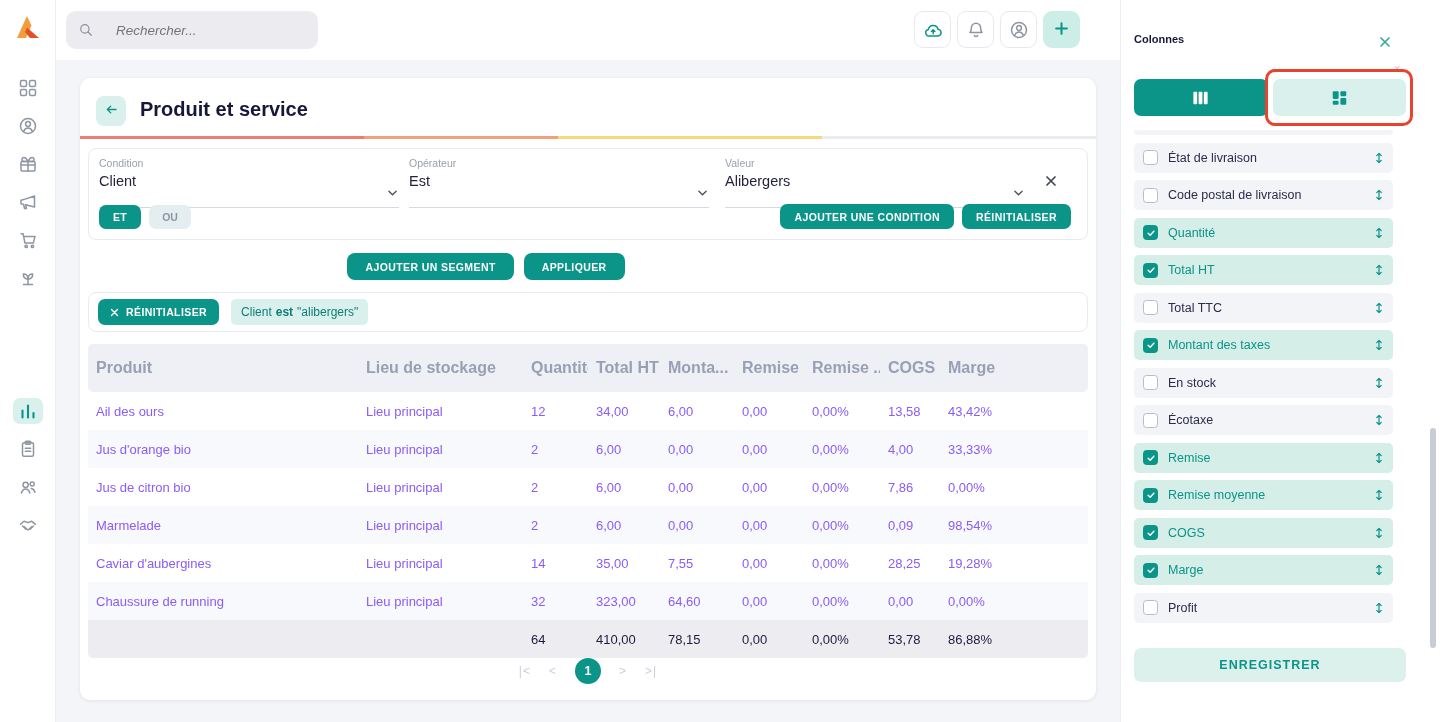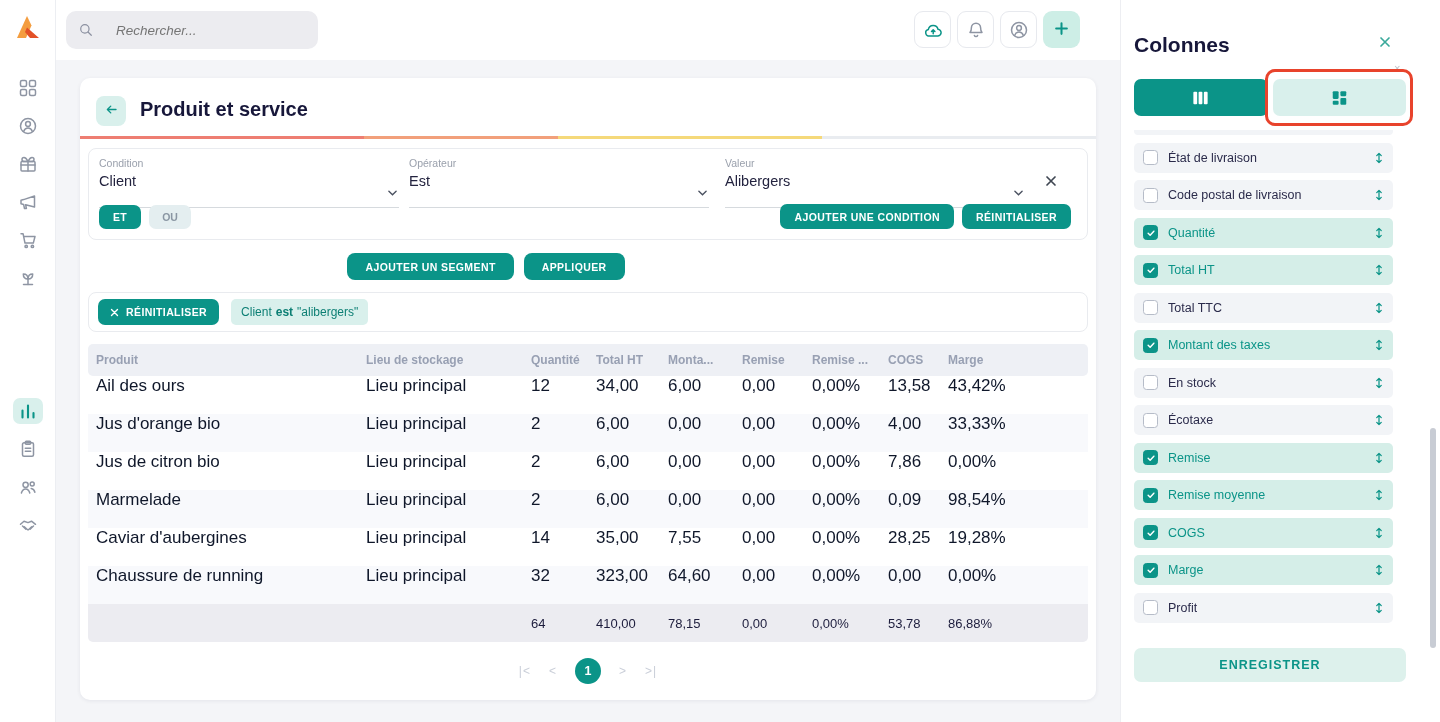--- a/index.html
+++ b/index.html
@@ -62,35 +62,35 @@
 
   
   .chipbar{position:absolute;top:214px;left:8px;width:1000px;height:40px;border:1px solid #e9ebef;border-radius:8px;display:flex;align-items:center;padding:0 9px;gap:12px;background:#fff}
   .btn-chip-reset{height:26px;padding:0 12px;display:flex;align-items:center;gap:7px;border-radius:7px}
   .btn-chip-reset svg{width:9px;height:9px;stroke:#fff;stroke-width:1.8;fill:none;stroke-linecap:round;display:block}
   .chip{height:26px;background:#d9f0ec;border-radius:5px;color:#0c7f74;font-size:12px;display:flex;align-items:center;padding:0 10px;cursor:pointer}
   .chip b{margin:0 4px}
 
   
   .table{position:absolute;top:266px;left:8px;width:1000px}
-  .thead{display:flex;height:32px;background:#eef0f5;border-radius:5px;align-items:center;color:#98a0b3;font-weight:bold;font-size:12px}
-  .trow{display:flex;height:38px;font-size:17px;color:#0f172a;cursor:pointer}
+  .thead{display:flex;height:48px;background:#eef0f5;border-radius:5px;align-items:center;color:#98a0b3;font-weight:bold;font-size:16px}
+  .trow{display:flex;height:38px;align-items:center;font-size:13px;color:#8b5cf6;cursor:pointer}
   .trow:nth-child(even){background:#f8f9fc}
   .ttotal{display:flex;height:38px;align-items:center;background:#ececf1;font-weight:normal;font-size:13px;border-radius:0 0 5px 5px}
   .tcell{padding-left:8px;white-space:nowrap;overflow:hidden}
   .c0{width:270px}.c1{width:165px}.c2{width:65px}.c3{width:72px}.c4{width:74px}.c5{width:70px}.c6{width:76px}.c7{width:60px}.c8{flex:1}
 
   
   .pagination{position:absolute;top:580px;left:0;width:1016px;display:flex;justify-content:center;align-items:center;gap:18px;color:#c9ced8;font-size:12px}
   .page-nav{cursor:pointer;letter-spacing:1px}
   .page-current{width:26px;height:26px;border-radius:50%;background:#0b9488;color:#fff;display:flex;align-items:center;justify-content:center;font-size:12.5px;font-weight:bold;cursor:pointer}
 
   
   .panel{position:absolute;left:1120px;top:0;width:320px;height:722px;background:#fff;border-left:1px solid #edeef2;z-index:5}
-  .panel-title{position:absolute;left:13px;top:33px;font-size:21px;font-weight:bold;color:#17173a}
+  .panel-title{position:absolute;left:13px;top:33px;font-size:11px;font-weight:bold;color:#17173a}
   .panel-close{position:absolute;left:258px;top:36px;background:none;border:none;color:#3aa99b;cursor:pointer}
   .tabs{position:absolute;left:13px;top:79px;width:272px;height:37px;display:flex;gap:5px}
   .tab{flex:1;border:none;border-radius:7px;display:flex;align-items:center;justify-content:center;cursor:pointer}
   .tab-active{background:#0b9488}
   .tab-alt{background:#d9f0ec}
   .tab svg{width:19px;height:18px;display:block}
   .tab-active svg rect{fill:#fff}
   .tab-alt svg rect{fill:#0b9488}
   .annotation{position:absolute;left:144px;top:69px;width:148px;height:57px;border:3px solid #e8432c;border-radius:10px;pointer-events:none;z-index:6}
   .annotation-x{position:absolute;left:273px;top:62px;font-size:11px;color:#bcc0c8}

